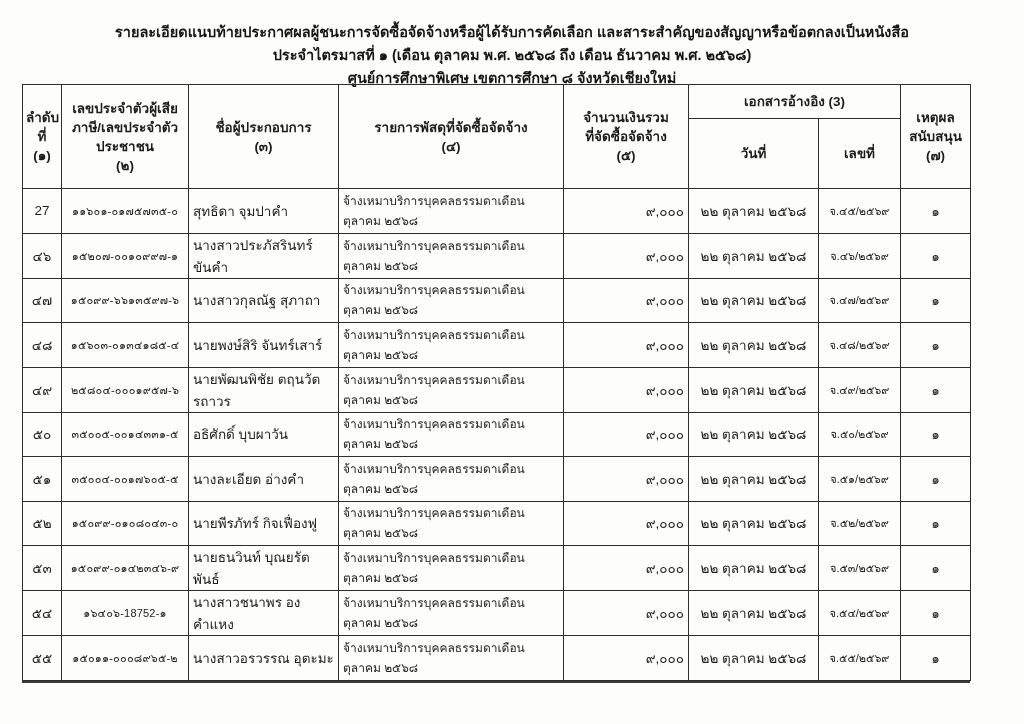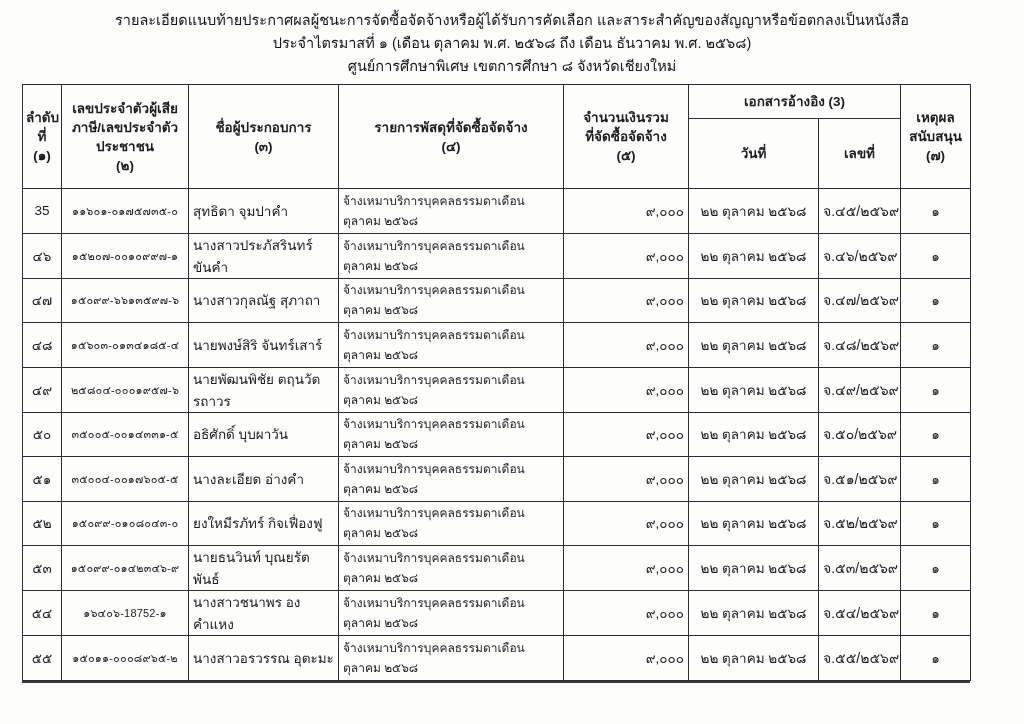--- a/index.html
+++ b/index.html
@@ -11,24 +11,25 @@
   .page{
     position:relative;
     width:1024px;height:724px;
     background:#fdfdfc;
     color:#1b1b1b;
     overflow:hidden;
   }
   .title-block{
     padding-top:9px;
     text-align:center;
-    font-weight:normal;
+    font-weight:bold;
     font-size:14.5px;
     line-height:23px;
     color:#161616;
+    margin-top:12px;
   }
   table.doc{
     position:absolute;
     left:22px;top:84px;
     width:948px;
     border-collapse:collapse;
     table-layout:fixed;
     font-size:13.5px;
     color:#1d1d1d;
   }
@@ -48,21 +49,21 @@
   th.h-seq{vertical-align:top;padding-top:7px;}
   tr.h-top{height:34px;}
   tr.h-sub{height:70px;}
   tr.data-row{height:44.5px;}
   td.c-seq{text-align:center;}
   td.c-id{text-align:center;font-size:11px;letter-spacing:0.2px;}
   td.c-name{text-align:left;padding-left:6px;}
   td.c-item{text-align:left;padding-left:6px;line-height:20px;font-size:12px;}
   td.c-amt{text-align:right;padding-right:10px;}
   td.c-date{text-align:center;}
-  td.c-doc{text-align:center;font-size:14px;}
+  td.c-doc{text-align:center;font-size:11px;}
   td.c-reason{text-align:center;}
   .bottom-rule{
     position:absolute;
     left:22px;top:681px;
     width:948px;height:2px;
     background:#3a3a3a;
   }
 </style>
 </head>
 <body>
@@ -118,21 +119,21 @@
           <div>(๗)</div>
         </th>
       </tr>
       <tr class="h-sub">
         <th>วันที่</th>
         <th>เลขที่</th>
       </tr>
     </thead>
     <tbody>
       <tr class="data-row">
-        <td class="c-seq">35</td>
+        <td class="c-seq">27</td>
         <td class="c-id">๑๑๖๐๑-๐๑๗๕๗๓๕-๐</td>
         <td class="c-name">สุทธิดา  จุมปาคำ</td>
         <td class="c-item">
           <div>จ้างเหมาบริการบุคคลธรรมดาเดือน</div>
           <div>ตุลาคม ๒๕๖๘</div>
         </td>
         <td class="c-amt">๙,๐๐๐</td>
         <td class="c-date">๒๒ ตุลาคม ๒๕๖๘</td>
         <td class="c-doc">จ.๔๕/๒๕๖๙</td>
         <td class="c-reason">๑</td>
@@ -211,21 +212,21 @@
           <div>ตุลาคม ๒๕๖๘</div>
         </td>
         <td class="c-amt">๙,๐๐๐</td>
         <td class="c-date">๒๒ ตุลาคม ๒๕๖๘</td>
         <td class="c-doc">จ.๕๑/๒๕๖๙</td>
         <td class="c-reason">๑</td>
       </tr>
       <tr class="data-row">
         <td class="c-seq">๕๒</td>
         <td class="c-id">๑๕๐๙๙-๐๑๐๘๐๔๓-๐</td>
-        <td class="c-name">ยงใหมีรภัทร์  กิจเฟื่องฟู</td>
+        <td class="c-name">นายพีรภัทร์  กิจเฟื่องฟู</td>
         <td class="c-item">
           <div>จ้างเหมาบริการบุคคลธรรมดาเดือน</div>
           <div>ตุลาคม ๒๕๖๘</div>
         </td>
         <td class="c-amt">๙,๐๐๐</td>
         <td class="c-date">๒๒ ตุลาคม ๒๕๖๘</td>
         <td class="c-doc">จ.๕๒/๒๕๖๙</td>
         <td class="c-reason">๑</td>
       </tr>
       <tr class="data-row">

